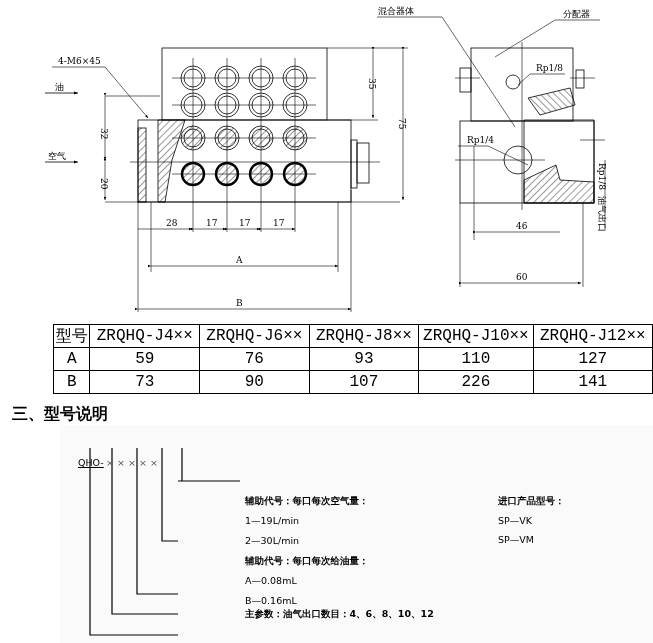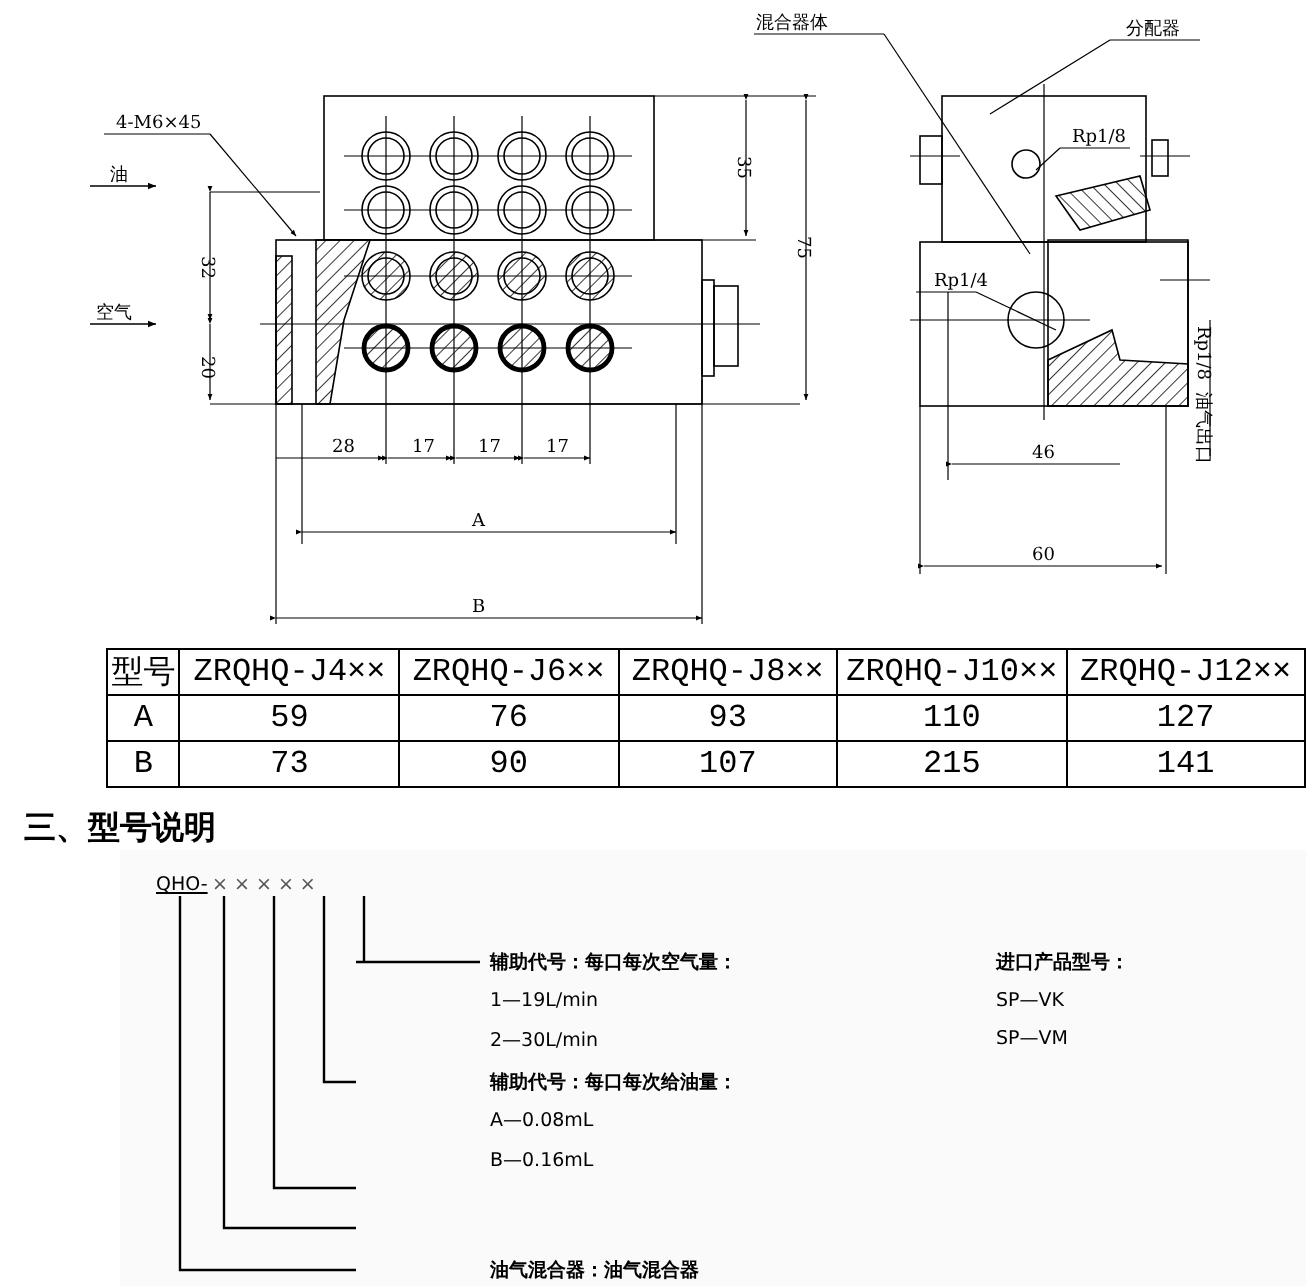--- a/index.html
+++ b/index.html
@@ -4,21 +4,21 @@
 <style>
   html,body{margin:0;padding:0;background:#fff;}
   body{width:653px;height:643px;position:relative;overflow:hidden;font-family:"DejaVu Sans",sans-serif;color:#000;}
   #drawing{position:absolute;left:0;top:0;width:653px;height:320px;}
   .dtext{font-family:"DejaVu Serif",serif;font-size:9px;}
   .ctext{font-family:"DejaVu Sans",sans-serif;font-size:9px;}
   table.spec{position:absolute;left:25px;top:324px;border-collapse:collapse;font-family:Liberation Mono, monospace;font-size:16px;margin-left:28px;}
   table.spec td{border:1px solid #000;height:22px;text-align:center;padding:0;}
   .sec-title{position:absolute;left:12px;top:404px;font-size:16px;font-weight:bold;font-family:"DejaVu Sans",sans-serif;}
   #legend{position:absolute;left:60px;top:425px;width:600px;height:218px;background:#fafafa;}
-  .ltxt{position:absolute;font-size:9.5px;font-family:"DejaVu Sans",sans-serif;white-space:nowrap;}
+  .ltxt{position:absolute;font-size:9.5px;font-family:"DejaVu Sans",sans-serif;white-space:nowrap;margin-top:20px;}
   .lbold{font-weight:bold;}
 </style>
 </head>
 <body>
 
 <svg id="drawing" viewBox="0 0 653 320" xmlns="http://www.w3.org/2000/svg">
   <defs>
     <pattern id="hatch" width="5" height="5" patternUnits="userSpaceOnUse" patternTransform="rotate(45)">
       <line x1="0" y1="0" x2="0" y2="5" stroke="#000" stroke-width="0.8"></line>
     </pattern>
@@ -181,21 +181,21 @@
     <td>76</td>
     <td>93</td>
     <td>110</td>
     <td>127</td>
   </tr>
   <tr>
     <td>B</td>
     <td>73</td>
     <td>90</td>
     <td>107</td>
-    <td>215</td>
+    <td>226</td>
     <td>141</td>
   </tr>
 </tbody>
   </table>
 
 <div class="sec-title">三、型号说明</div>
 
 <div id="legend">
   <svg style="position:absolute;left:0;top:0" width="600" height="218">
     <g stroke="#000" stroke-width="1.2" fill="none">
@@ -208,18 +208,19 @@
   </svg>
   <span class="ltxt" style="left:18px;top:12px;text-decoration:underline">QHO-</span>
   <span class="ltxt" style="left:46px;top:12px;color:#555">×   × ×   ×   ×</span>
 
   <span class="ltxt lbold" style="left:185px;top:50px">辅助代号：每口每次空气量：</span>
   <span class="ltxt" style="left:185px;top:70px">1—19L/min</span>
   <span class="ltxt" style="left:185px;top:90px">2—30L/min</span>
   <span class="ltxt lbold" style="left:185px;top:110px">辅助代号：每口每次给油量：</span>
   <span class="ltxt" style="left:185px;top:130px">A—0.08mL</span>
   <span class="ltxt" style="left:185px;top:150px">B—0.16mL</span>
+  <span class="ltxt lbold" style="left:185px;top:163px">主参数：油气出口数目：4、6、8、10、12</span>
   <span class="ltxt lbold" style="left:185px;top:204px">油气混合器：油气混合器</span>
 
   <span class="ltxt lbold" style="left:438px;top:50px">进口产品型号：</span>
   <span class="ltxt" style="left:438px;top:70px">SP—VK</span>
   <span class="ltxt" style="left:438px;top:89px">SP—VM</span>
 </div>
 
 </body></html>

